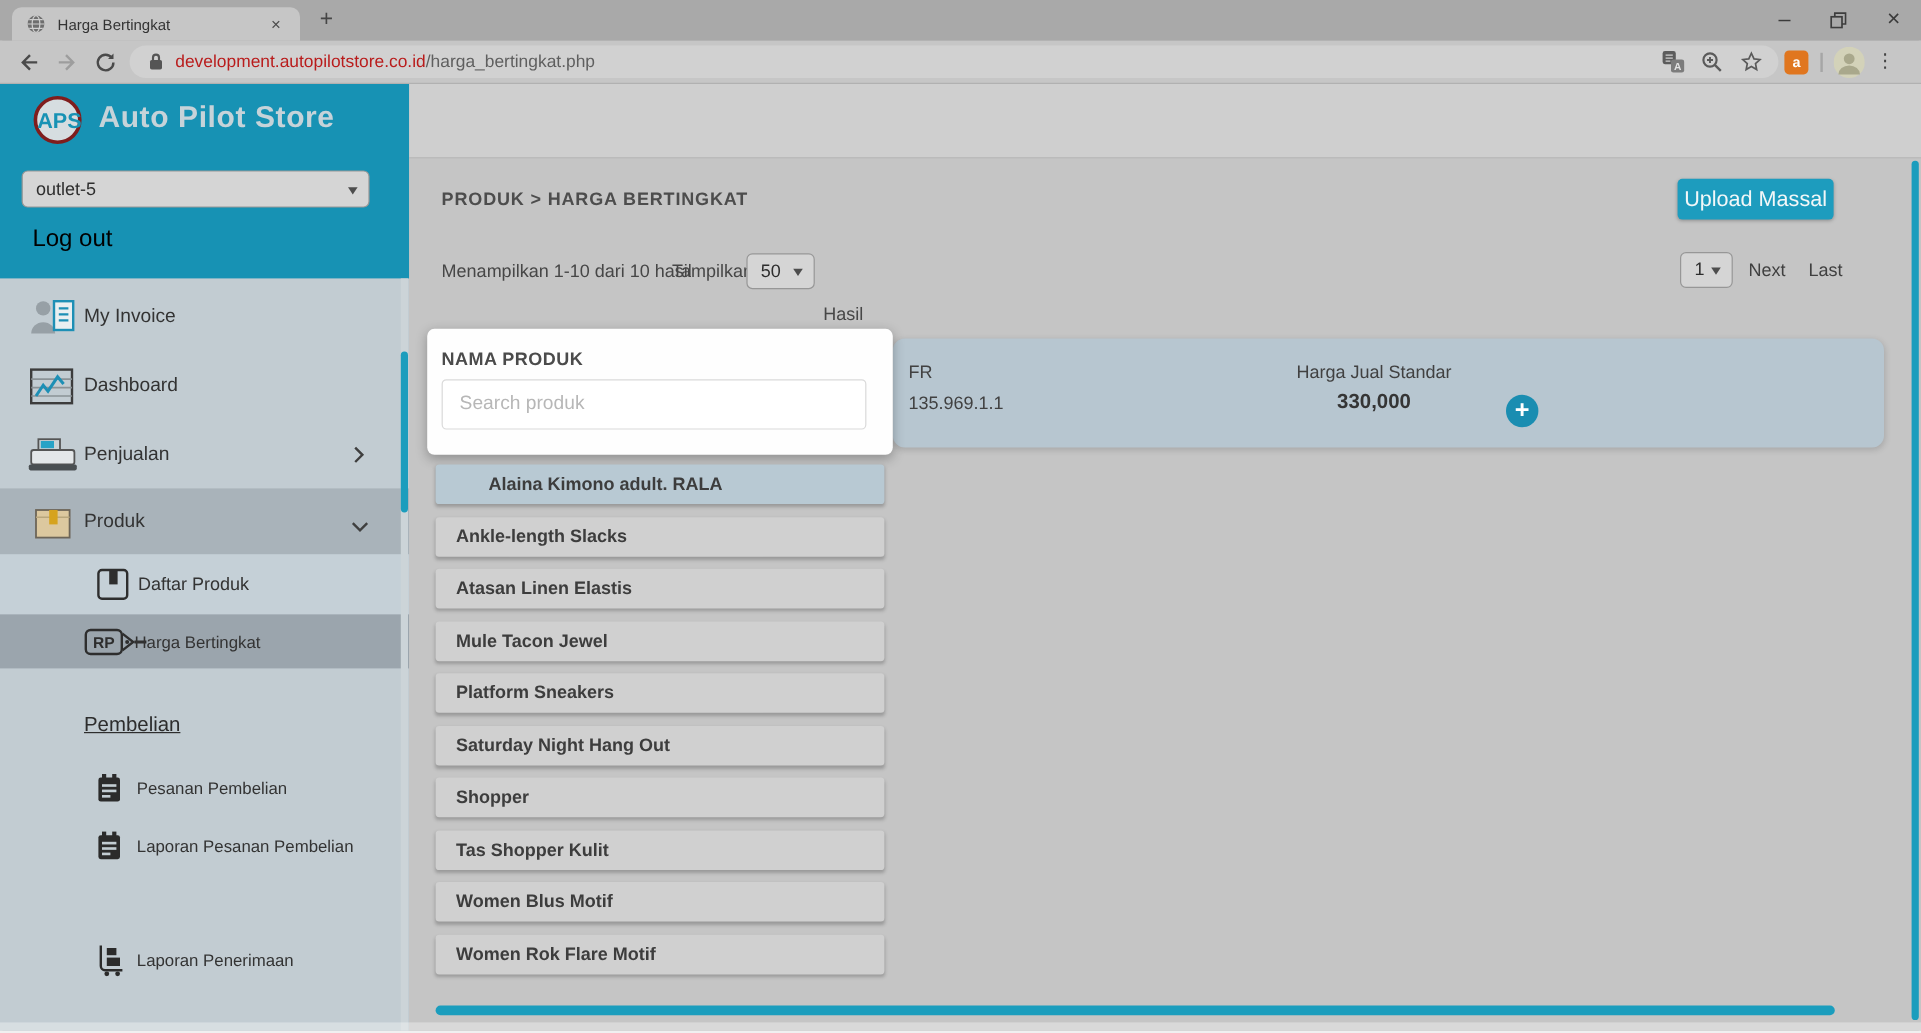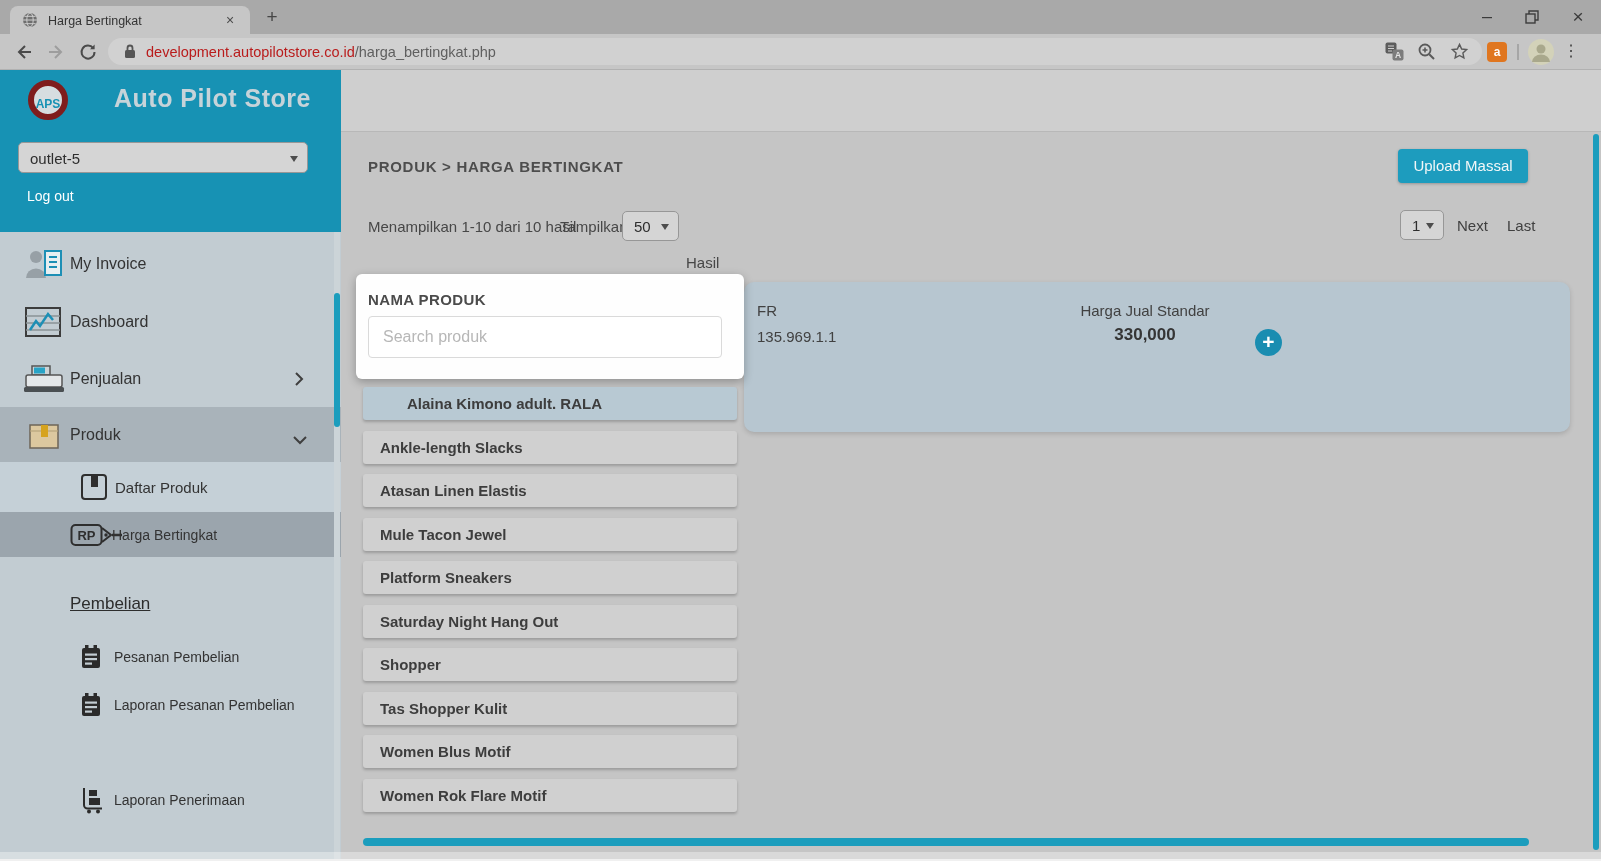--- a/index.html
+++ b/index.html
@@ -22,47 +22,47 @@
   #urltext .path { color:#5f5f5f; }
   #ext-badge { left:1487px; top:8px; width:20px; height:20px; border-radius:4px; background:#e0761f;
                color:#fdfdfd; font-size:12px; font-weight:bold; text-align:center; line-height:20px; }
   #sep { left:1517px; top:10px; width:2px; height:16px; background:#a6a6a6; }
   #dots { left:1563px; top:7px; width:16px; height:22px; font-size:16px; color:#434343; text-align:center; letter-spacing:0; }
 
   
   #sidebar { left:0; top:70px; width:341px; height:789px; background:#c2ccd2; }
   #side-head { left:0; top:0; width:341px; height:162px; background:#1792b4; }
   #logo { left:28px; top:10px; width:40px; height:40px; border-radius:50%; background:#d6dde0;
-          border:6px solid #7f1d1d; color:#1792b4; font-weight:bold; font-size:12px; text-align:center; line-height:36px; }
-  #brand { left:82px; top:14px; font-size:25px; font-weight:bold; color:#c6d3d9; letter-spacing:0.5px;margin-left:32px; }
+          border:3px solid #7f1d1d; color:#1792b4; font-weight:bold; font-size:18px; text-align:center; line-height:36px; }
+  #brand { left:82px; top:14px; font-size:25px; font-weight:bold; color:#c6d3d9; letter-spacing:0.5px; }
   .select { background:#d5d5d5; border:1px solid #979797; border-radius:5px; }
   .select .val { position:absolute; left:11px; top:50%; transform:translateY(-50%); font-size:15px; color:#2e2e2e; }
   .caret { position:absolute; right:9px; top:50%; margin-top:-2px; width:0; height:0;
            border-left:4.5px solid transparent; border-right:4.5px solid transparent; border-top:6px solid #4d4d4d; }
   #outlet-select { left:18px; top:72px; width:290px; height:31px;padding-left:19px; }
-  #logout { left:27px; top:118px; font-size:14px; color:#ffffff; }
+  #logout { left:27px; top:118px; font-size:20px; color:#000000; }
   #side-menu { left:0; top:162px; width:341px; height:627px;padding-left:10px; }
   .mrow { position:absolute; left:0; width:341px; }
   .mrow .lbl { position:absolute; font-size:16px; color:#333; }
   .sub .lbl { font-size:14px; }
   #sb-track { left:334px; top:0; width:6px; height:627px; background:#ccd4d8; }
   #sb-thumb { left:334px; top:61px; width:6px; height:134px; background:#1b9dbd; border-radius:3px; }
   #pembelian-h { left:70px; top:362px; font-size:17px; color:#2d2d2d; text-decoration:underline; }
 
   
   #topstrip { left:341px; top:70px; width:1260px; height:61px; background:#cfcfcf; }
   #content  { left:341px; top:131px; width:1260px; height:728px; background:#c5c5c5; border-top:1px solid #b8b8b8; }
   #breadcrumb { left:27px; top:26px; font-size:15px; font-weight:bold; letter-spacing:0.7px; color:#4d4d4d; }
   #upload-btn { left:1057px; top:17px; width:130px; height:34px; background:#1d9cbe; border-radius:4px;
-                color:#f2f7f8; font-size:15px; text-align:center; line-height:34px; box-shadow:0 1px 3px rgba(0,0,0,0.25); }
+                color:#f2f7f8; font-size:18px; text-align:center; line-height:34px; box-shadow:0 1px 3px rgba(0,0,0,0.25); }
   .greytext { font-size:15px; color:#474747; }
   #select-pagesize { left:281px; top:79px; width:57px; height:30px; }
   #select-page { left:1059px; top:78px; width:44px; height:30px; }
   .pagelink { font-size:15px; color:#404040; }
-  #detail-card { left:403px; top:150px; width:826px; height:150px; border-radius:10px; background:#b7c6d0;
+  #detail-card { left:403px; top:150px; width:826px; height:91px; border-radius:10px; background:#b7c6d0;
                  box-shadow:0 2px 5px rgba(0,0,0,0.15); }
   #detail-card .t { position:absolute; font-size:15px; color:#414141; }
   #price-value { position:absolute; font-size:17px; font-weight:bold; color:#353535; }
   #add-btn { left:511px; top:47px; width:27px; height:27px; border-radius:50%; background:#1a8db1;
              color:#fff; font-size:21px; font-weight:bold; text-align:center; line-height:25px; }
   #highlight-panel { left:15px; top:142px; width:388px; height:105px; border-radius:6px; background:#fefefe;
                      box-shadow:0 3px 10px rgba(0,0,0,0.28); }
   #panel-title { left:12px; top:17px; font-size:15px; font-weight:bold; letter-spacing:0.4px; color:#4b4b4b; }
   #search-input { left:12px; top:42px; width:354px; height:42px; border:1.5px solid #dadada; border-radius:4px;
                   padding-left:14px; font-size:16px; color:#444; background:#fff; outline:none; }

